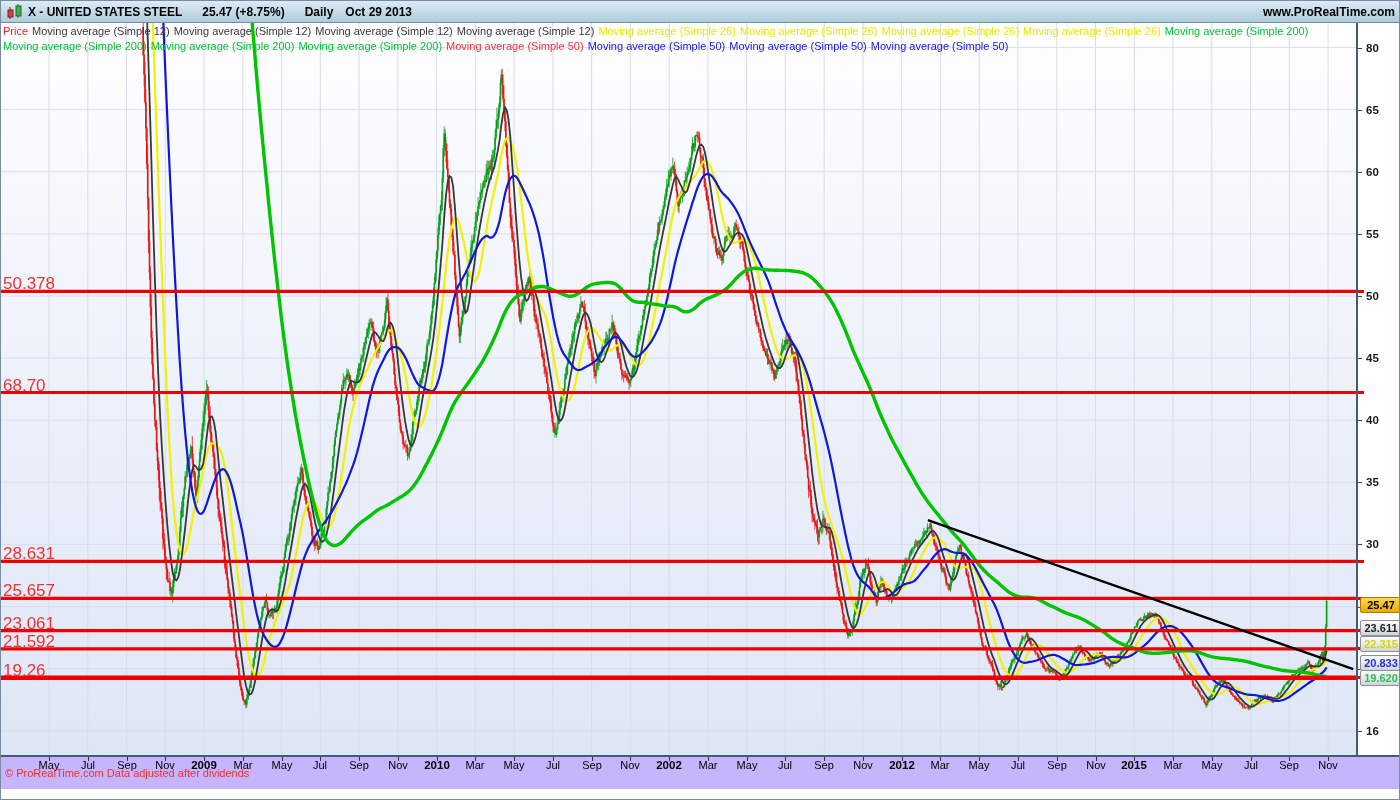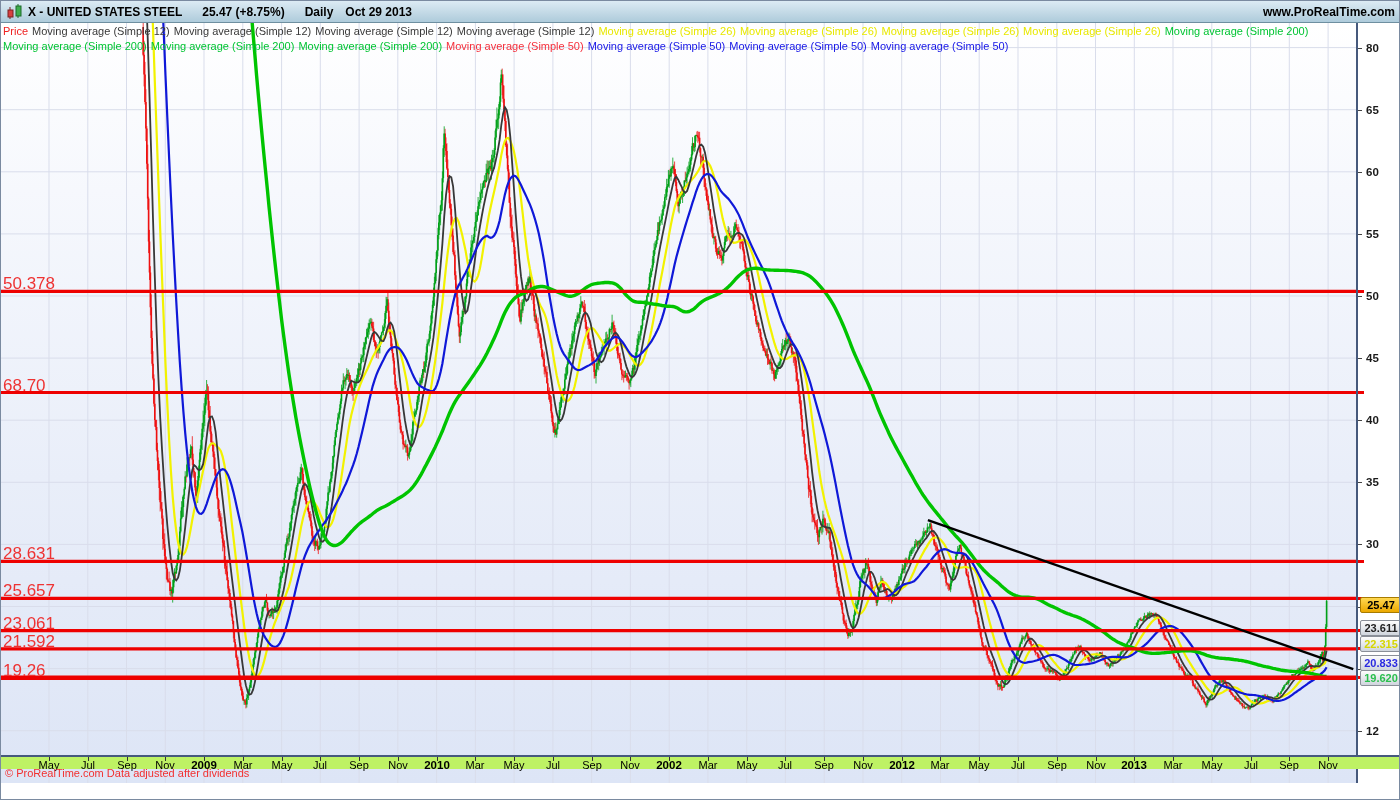--- a/index.html
+++ b/index.html
@@ -27,21 +27,21 @@
   .ygutter{position:absolute;left:1355px;top:22px;width:45px;height:760px;background:#fff;
            border-left:2px solid #46597c;box-sizing:border-box;}
   .ytick{position:absolute;left:0;width:4px;height:1px;background:#444;}
   .ylab{position:absolute;left:8px;font-size:11.5px;font-weight:bold;color:#1a1a1a;line-height:14px;}
   .rdash{position:absolute;left:0;width:6px;height:3px;background:#ee0000;}
   .tag{position:absolute;left:2px;width:40px;height:14px;border:1px solid #8a8f98;border-radius:2px;
        font-size:11px;font-weight:bold;line-height:14px;text-align:center;z-index:4;
        background:linear-gradient(#fdfdfd,#cfd5dd);}
   .tag-last{background:linear-gradient(#ffd851,#eca900);border-color:#a87b00;color:#000;}
   
-  .xaxis{position:absolute;left:0;top:754px;width:1400px;height:14px;background:#bef264;
+  .xaxis{position:absolute;left:0;top:754px;width:1400px;height:34px;background:#c4b5fd;
          border-top:2px solid #46597c;box-sizing:border-box;}
   .xtick{position:absolute;top:0;width:1px;height:4px;background:#333;}
   .xlab{position:absolute;top:2px;width:64px;margin-left:-32px;text-align:center;
         font-size:11px;color:#000;line-height:13px;}
   .xlab.year{font-weight:bold;font-size:11.5px;}
 </style>
 </head>
 <body>
 
 <div class="screen">
@@ -169,21 +169,21 @@
       <div class="ylab" style="top:390px">40</div>
       <div class="ytick" style="top:459px"></div>
       <div class="ylab" style="top:452px">35</div>
       <div class="ytick" style="top:521px"></div>
       <div class="ylab" style="top:514px">30</div>
       <div class="ytick" style="top:584px"></div>
       <div class="ylab" style="top:577px">25</div>
       <div class="ytick" style="top:646px"></div>
       <div class="ylab" style="top:639px">20</div>
       <div class="ytick" style="top:708px"></div>
-      <div class="ylab" style="top:701px">12</div>
+      <div class="ylab" style="top:701px">16</div>
       <div class="rdash" style="top:267px"></div>
       <div class="rdash" style="top:368px"></div>
       <div class="rdash" style="top:537px"></div>
       <div class="rdash" style="top:574px"></div>
       <div class="rdash" style="top:606px"></div>
       <div class="rdash" style="top:624px"></div>
       <div class="rdash" style="top:653px"></div>
       <div class="tag tag-last" style="top:574px;">25.47</div>
       <div class="tag" style="top:597px;color:#222222;">23.611</div>
       <div class="tag" style="top:613px;color:#d6d600;">22.315</div>
@@ -241,21 +241,21 @@
       <div class="xlab" style="left:939px">Mar</div>
       <div class="xtick" style="left:978px"></div>
       <div class="xlab" style="left:978px">May</div>
       <div class="xtick" style="left:1017px"></div>
       <div class="xlab" style="left:1017px">Jul</div>
       <div class="xtick" style="left:1056px"></div>
       <div class="xlab" style="left:1056px">Sep</div>
       <div class="xtick" style="left:1095px"></div>
       <div class="xlab" style="left:1095px">Nov</div>
       <div class="xtick" style="left:1133px"></div>
-      <div class="xlab year" style="left:1133px">2013</div>
+      <div class="xlab year" style="left:1133px">2015</div>
       <div class="xtick" style="left:1172px"></div>
       <div class="xlab" style="left:1172px">Mar</div>
       <div class="xtick" style="left:1211px"></div>
       <div class="xlab" style="left:1211px">May</div>
       <div class="xtick" style="left:1250px"></div>
       <div class="xlab" style="left:1250px">Jul</div>
       <div class="xtick" style="left:1288px"></div>
       <div class="xlab" style="left:1288px">Sep</div>
       <div class="xtick" style="left:1327px"></div>
       <div class="xlab" style="left:1327px">Nov</div>

